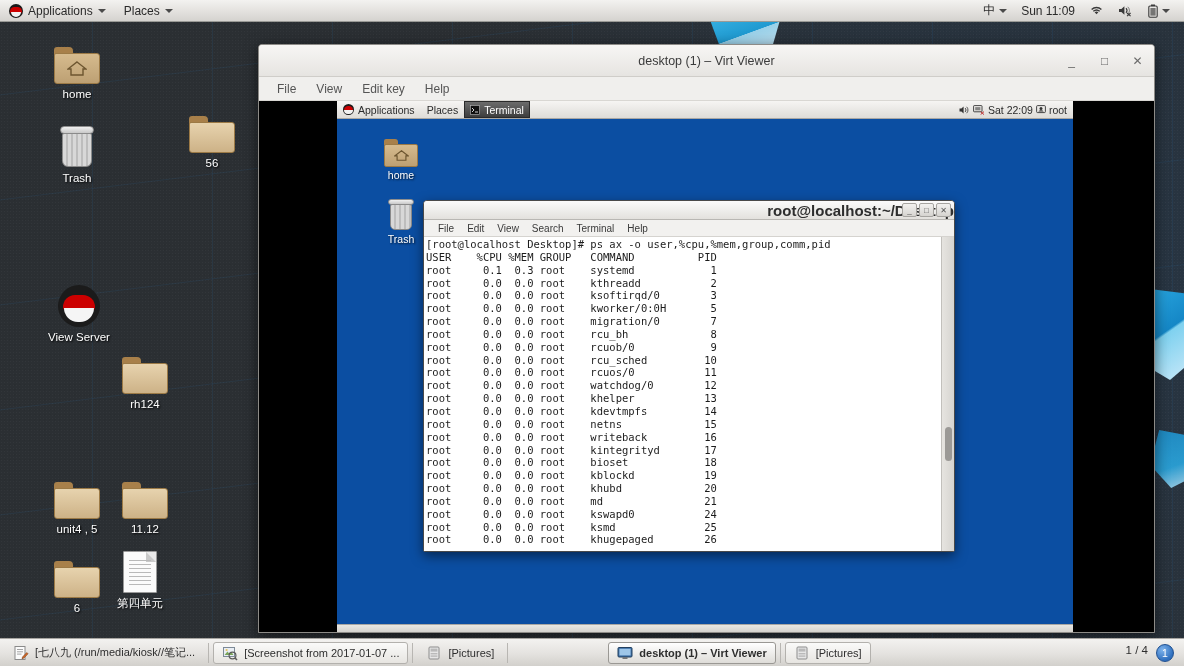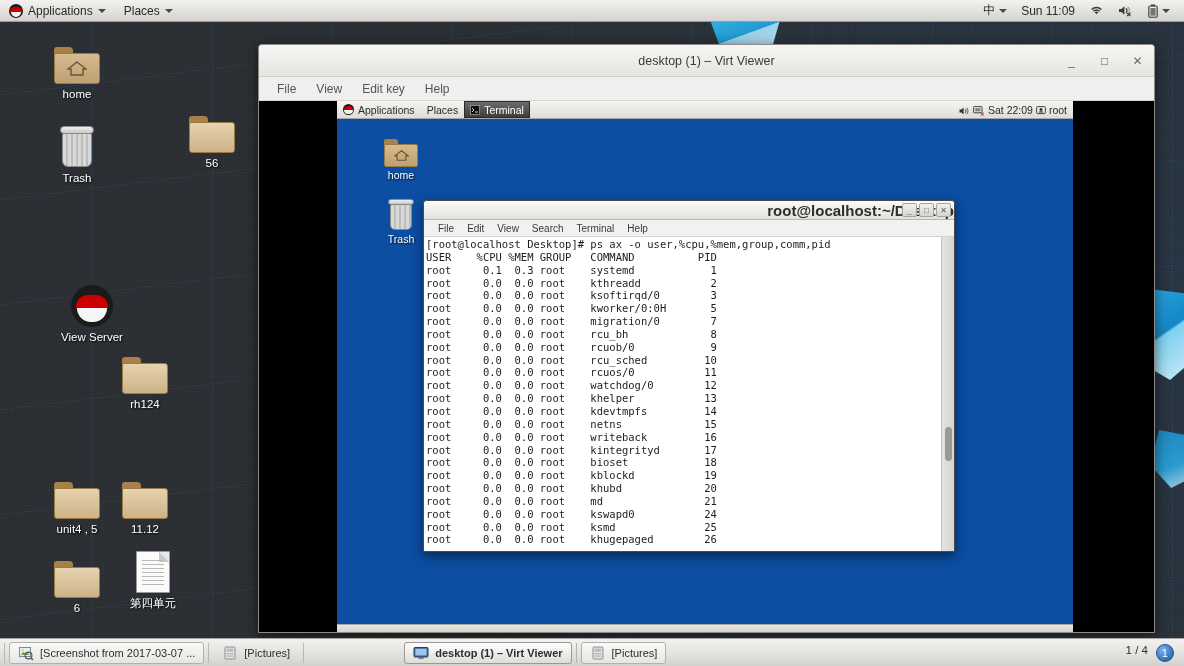--- a/index.html
+++ b/index.html
@@ -123,21 +123,21 @@
   #virt-viewport { flex:1; background:#000; position:relative; overflow:hidden; }
 
   
   #guest { position:absolute; left:78px; top:0; width:736px; height:533px; background:#0b4ea2; }
   #guest-panel {
     height:18px; background:linear-gradient(#f6f5f3,#dedcd8); border-bottom:1px solid #a9a7a3;
     display:flex; align-items:center; font-size:10.5px; color:#2b2b2b; gap:0;
   }
   .gp-item { display:flex; align-items:center; gap:4px; padding:0 6px; height:100%; cursor:default;}
   .gp-item.active { background:linear-gradient(#6f6f6f,#3a3a3a); color:#fff; box-shadow:inset 0 0 0 1px #2a2a2a;}
-  .gp-right { margin-left:auto; display:flex; align-items:flex-end; gap:3px; padding-right:6px; }
+  .gp-right { margin-left:auto; display:flex; align-items:center; gap:3px; padding-right:6px; }
   .rh-logo-sm { width:11px;height:11px;border-radius:50%;background:#1a1a1a;position:relative;overflow:hidden; }
   .rh-logo-sm::before{content:"";position:absolute;left:1px;top:2px;width:9px;height:5px;background:#cc0000;border-radius:5px 5px 1px 1px;}
   .rh-logo-sm::after{content:"";position:absolute;left:1px;top:6px;width:9px;height:4px;background:#f2f2f2;border-radius:0 0 4px 4px;}
 
   #guest-desktop { position:absolute; left:0; top:18px; right:0; bottom:10px; background:#0b4ea2; }
   #guest-bottom { position:absolute; left:0; bottom:0; width:100%; height:10px; background:linear-gradient(#e9e7e3,#cfcdc8); border-top:1px solid #a9a7a3;}
   .gdesk-icon { position:absolute; width:72px; text-align:center; color:#fff; font-size:10.5px; text-shadow:1px 1px 2px rgba(0,0,0,.8); cursor:default;}
   .gdesk-icon .glyph{ height:34px; display:flex; align-items:flex-end; justify-content:center; margin-bottom:2px;}
   .folder-sm{ width:34px;height:28px;position:relative;}
   .folder-sm .tab{position:absolute;left:0;top:0;width:14px;height:6px;background:#a8804a;border-radius:2px 3px 0 0;}
@@ -274,21 +274,21 @@
     <div class="glyph">
       <div class="trash">
           <div class="lid"></div>
           <div class="can"></div>
         </div>
     </div>
     <div class="label">Trash</div>
   </div>
 
 
-  <div class="desk-icon" style="left:45px; top:279px;">
+  <div class="desk-icon" style="left:32px; top:279px;">
     <div class="glyph">
         <div class="redhat"></div>
       </div>
     <div class="label">View Server</div>
   </div>
 
   <div class="desk-icon" style="left:165px; top:105px;">
     <div class="glyph">
       <div class="folder">
           <div class="tab"></div>
@@ -332,21 +332,21 @@
   <div class="desk-icon" style="left:30px; top:550px;">
     <div class="glyph">
       <div class="folder">
           <div class="tab"></div>
           <div class="body"></div>
         </div>
     </div>
     <div class="label">6</div>
   </div>
 
-  <div class="desk-icon" style="left:106px; top:545px;">
+  <div class="desk-icon" style="left:93px; top:545px;">
     <div class="glyph">
       <div class="docfile">
           <div class="lines"></div>
         </div>
     </div>
     <div class="label">第四单元</div>
   </div>
 
   <div id="virt-window">
     <div id="virt-titlebar">
@@ -477,31 +477,39 @@
           </div>
         </div>
 
         <div id="guest-bottom"></div>
       </div>
     </div>
   </div>
 
   <div id="taskbar">
 
+    <div class="task">
+      <svg class="ticon" viewBox="0 0 16 16">
+        <rect x="2" y="1.5" width="10" height="13" fill="#fbfbfb" stroke="#8a8a8a" stroke-width="1"></rect>
+        <path d="M4 4.5 H10 M4 6.8 H10 M4 9.1 H8.5" stroke="#9a9a9a" stroke-width=".9"></path>
+        <path d="M9.5 12 L13.8 7.6 L15 8.8 L10.7 13.2 L9 13.7 Z" fill="#d46a2a" stroke="#7a3c12" stroke-width=".6"></path>
+      </svg>
+      <span class="tlabel">[七八九 (/run/media/kiosk//笔记...</span>
+    </div>
     <div class="sep"></div>
 
     <div class="task has-box">
       <svg class="ticon" viewBox="0 0 16 16">
         <rect x="1.5" y="2.5" width="11" height="9" fill="#e9eef4" stroke="#7d8a97" stroke-width="1"></rect>
         <path d="M2.5 10 L5.5 6.5 L7.5 9 L9.5 7 L11.5 10 Z" fill="#7aa65c"></path>
         <circle cx="4.6" cy="5" r="1.1" fill="#e8c55b"></circle>
         <circle cx="10.5" cy="10.5" r="3.4" fill="none" stroke="#5a5a5a" stroke-width="1.2"></circle>
         <path d="M12.8 12.8 L15 15" stroke="#5a5a5a" stroke-width="1.6"></path>
       </svg>
-      <span class="tlabel">[Screenshot from 2017-03-07 ...</span>
+      <span class="tlabel">[Screenshot from 2017-01-07 ...</span>
     </div>
     <div class="sep"></div>
 
     <div class="task">
       <svg class="ticon" viewBox="0 0 16 16">
         <rect x="3" y="2" width="10" height="12" rx="1" fill="#e6e6e6" stroke="#8c8c8c" stroke-width="1"></rect>
         <rect x="4.6" y="3.6" width="6.8" height="3" fill="#b9b9b9"></rect>
         <rect x="4.6" y="8" width="6.8" height="1.4" fill="#b9b9b9"></rect>
         <rect x="4.6" y="10.4" width="6.8" height="1.4" fill="#b9b9b9"></rect>
       </svg>

